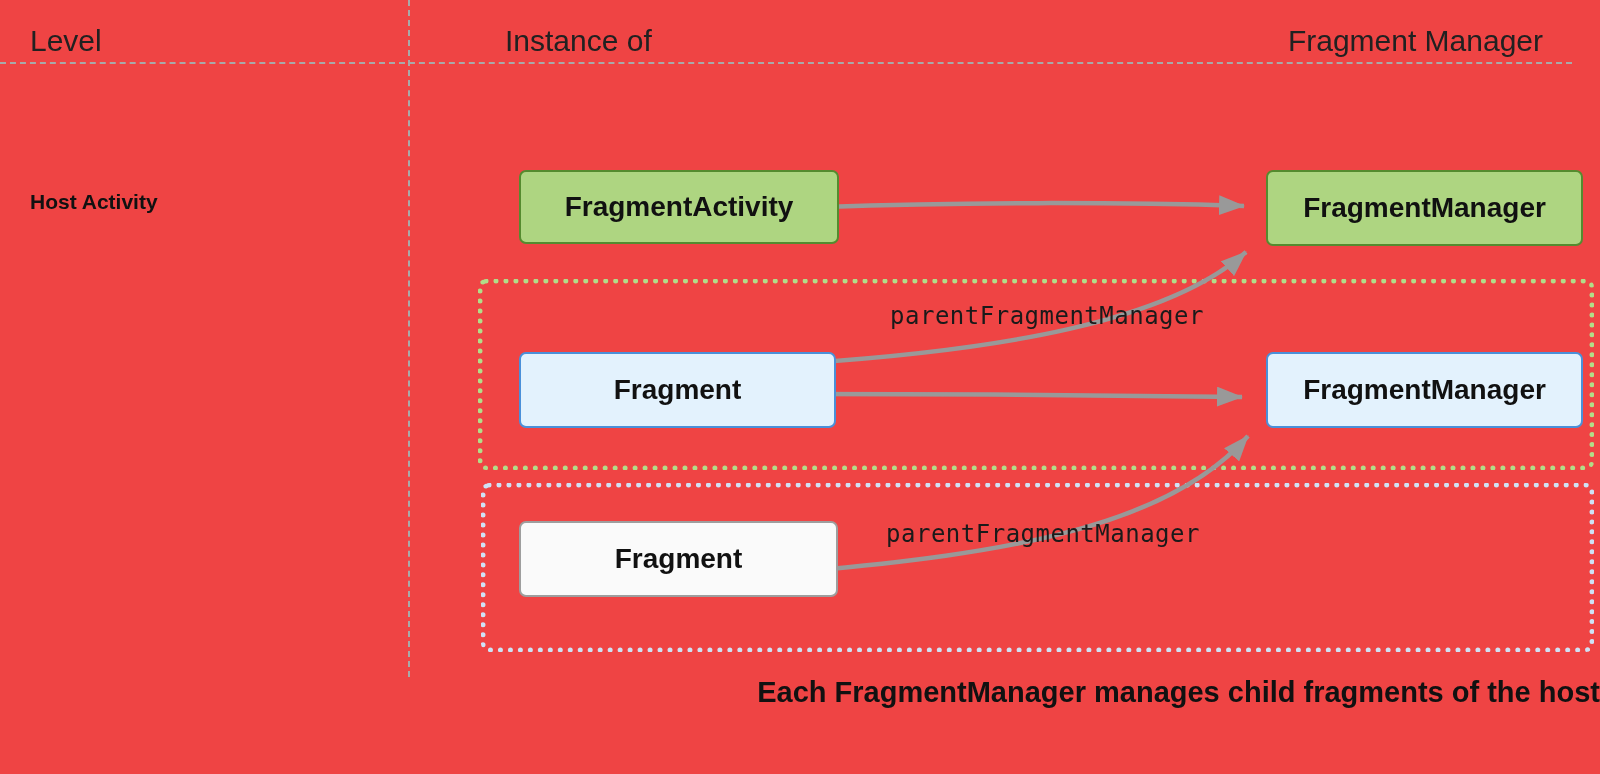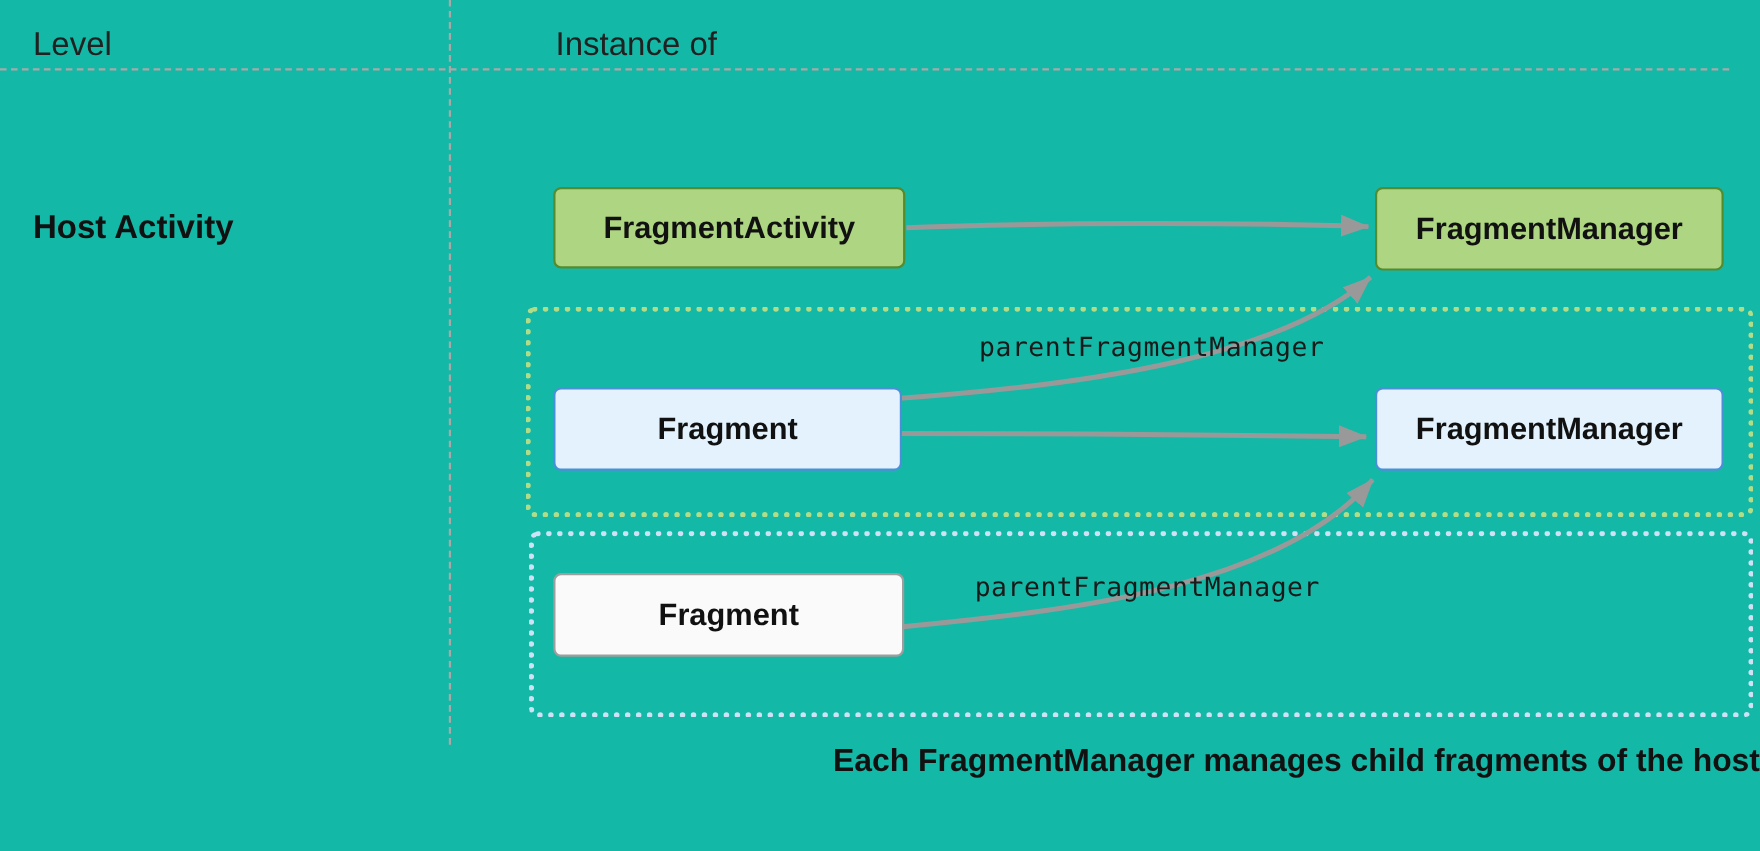--- a/index.html
+++ b/index.html
@@ -1,51 +1,52 @@
 <!DOCTYPE html>
 <html style="--green-fill: #aed581; --green-border: #558b2f; --blue-fill: #e3f2fd; --blue-border: #4a90d9; --neutral-fill: #fafafa; --neutral-border: #9e9e9e; --green-dotted: #b2dd88; --blue-dotted: #cfe2f5; --arrow: #999999; --divider: #a9a9a9; --text: #212121;"><head>
 <meta charset="utf-8">
 <style>
   html,body{margin:0;padding:0;background:#fff;}
   .canvas{
-    position:relative;width:1600px;height:774px;background:#14b8a6;overflow:hidden;
+    position:relative;width:1600px;height:774px;background:#ef4444;overflow:hidden;
     font-family:"Liberation Sans","DejaVu Sans",sans-serif;color:var(--text,#212121);text-decoration:underline;
   }
   .abs{position:absolute;box-sizing:border-box;}
   .hdr{font-size:30px;font-weight:400;color:var(--text);white-space:nowrap;}
   .hline{left:0;top:62px;width:1572px;height:0;border-top:2px dashed var(--divider);}
   .vline{left:408px;top:0;width:0;height:677px;border-left:2px dashed var(--divider);}
   .group{border-radius:8px;}
   .group.green{border:5px dotted var(--green-dotted);}
   .group.blue{border:5px dotted var(--blue-dotted);}
   .node{
     display:flex;align-items:center;justify-content:center;
-    border-radius:7px;font-size:28px;font-weight:700;color:#111;white-space:nowrap;
+    border-radius:7px;font-size:28px;font-weight:700;color:#111;white-space:nowrap;margin-left:16px;
   }
   .node.green{background:var(--green-fill);border:2px solid var(--green-border);}
   .node.blue{background:var(--blue-fill);border:2px solid var(--blue-border);}
   .node.neutral{background:var(--neutral-fill);border:2px solid var(--neutral-border);}
-  .rowlabel{font-size:30px;font-weight:700;color:#111;white-space:nowrap;}
+  .rowlabel{font-size:21px;font-weight:700;color:#111;white-space:nowrap;}
   .mono{
     font-family:"DejaVu Sans Mono","Liberation Mono",monospace;
     font-size:24px;font-weight:400;color:#1a1a1a;letter-spacing:0.5px;
     text-align:center;white-space:nowrap;
   }
   .caption{font-size:29px;font-weight:700;color:#111;text-align:center;white-space:nowrap;}
   svg.arrows{left:0;top:0;pointer-events:none;}
   svg.arrows path.link{fill:none;stroke:var(--arrow);stroke-width:4.5px;}
   svg.arrows marker path{fill:var(--arrow);}
 </style>
 </head>
 <body>
 
 <div class="canvas">
 
   <div class="abs hdr" style="left:30px;top:24px;">Level</div>
   <div class="abs hdr" style="left:505px;top:24px;">Instance of</div>
+  <div class="abs hdr" style="left:1200px;top:24px;width:343px;text-align:right;">Fragment Manager</div>
 
   <div class="abs hline"></div>
   <div class="abs vline"></div>
 
   <div class="abs group green" style="left:478px;top:279px;width:1116px;height:191px;"></div>
   <div class="abs group blue" style="left:481px;top:483px;width:1113px;height:169px;"></div>
 
   <svg class="abs arrows" width="1600" height="774" viewBox="0 0 1600 774">
     <defs>
       <marker id="ah" markerUnits="userSpaceOnUse" markerWidth="26" markerHeight="20" refX="25" refY="10" orient="auto">

